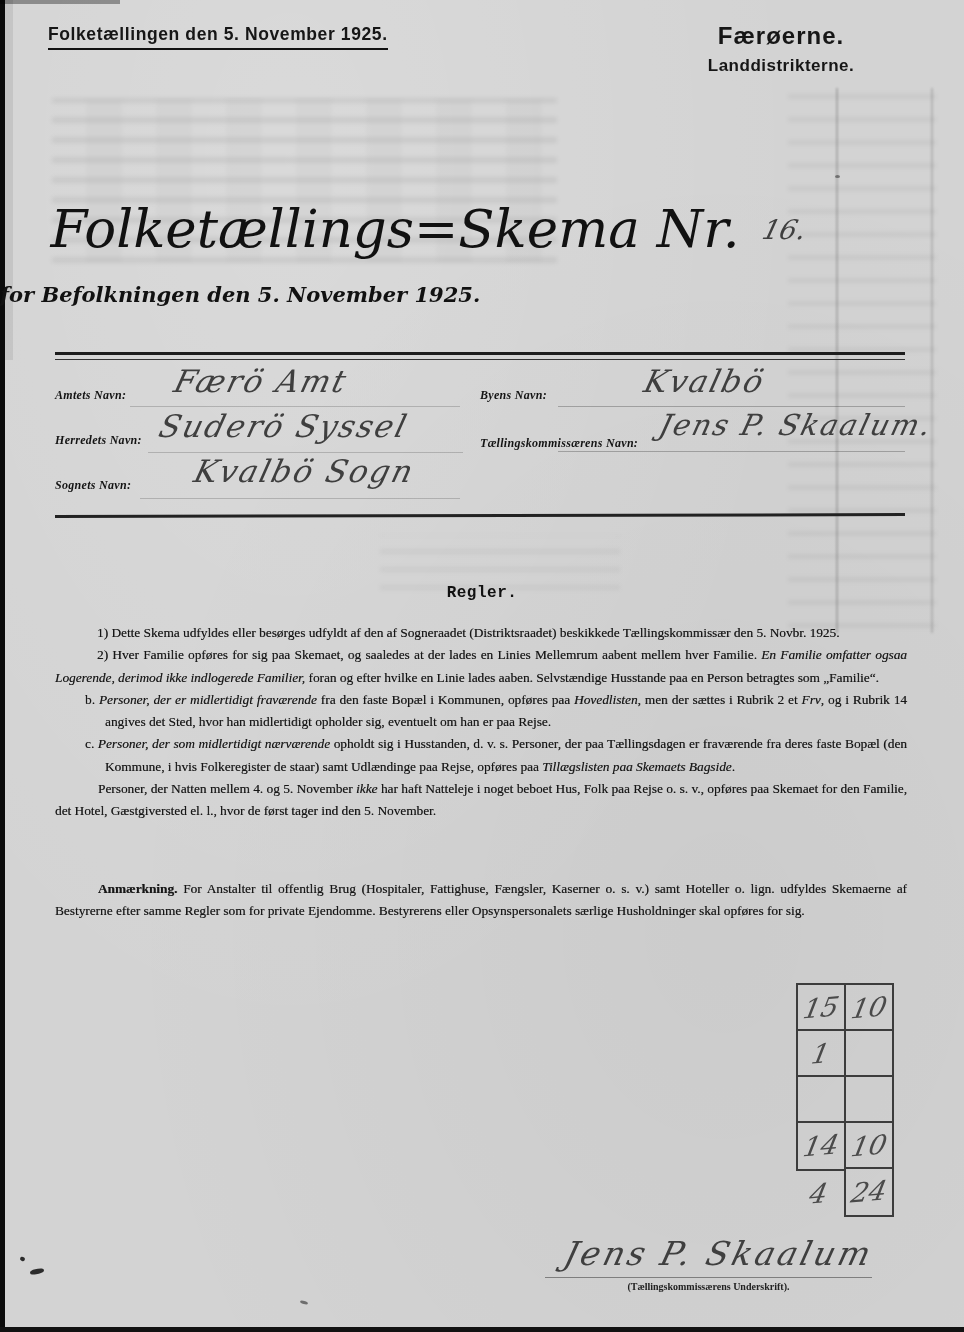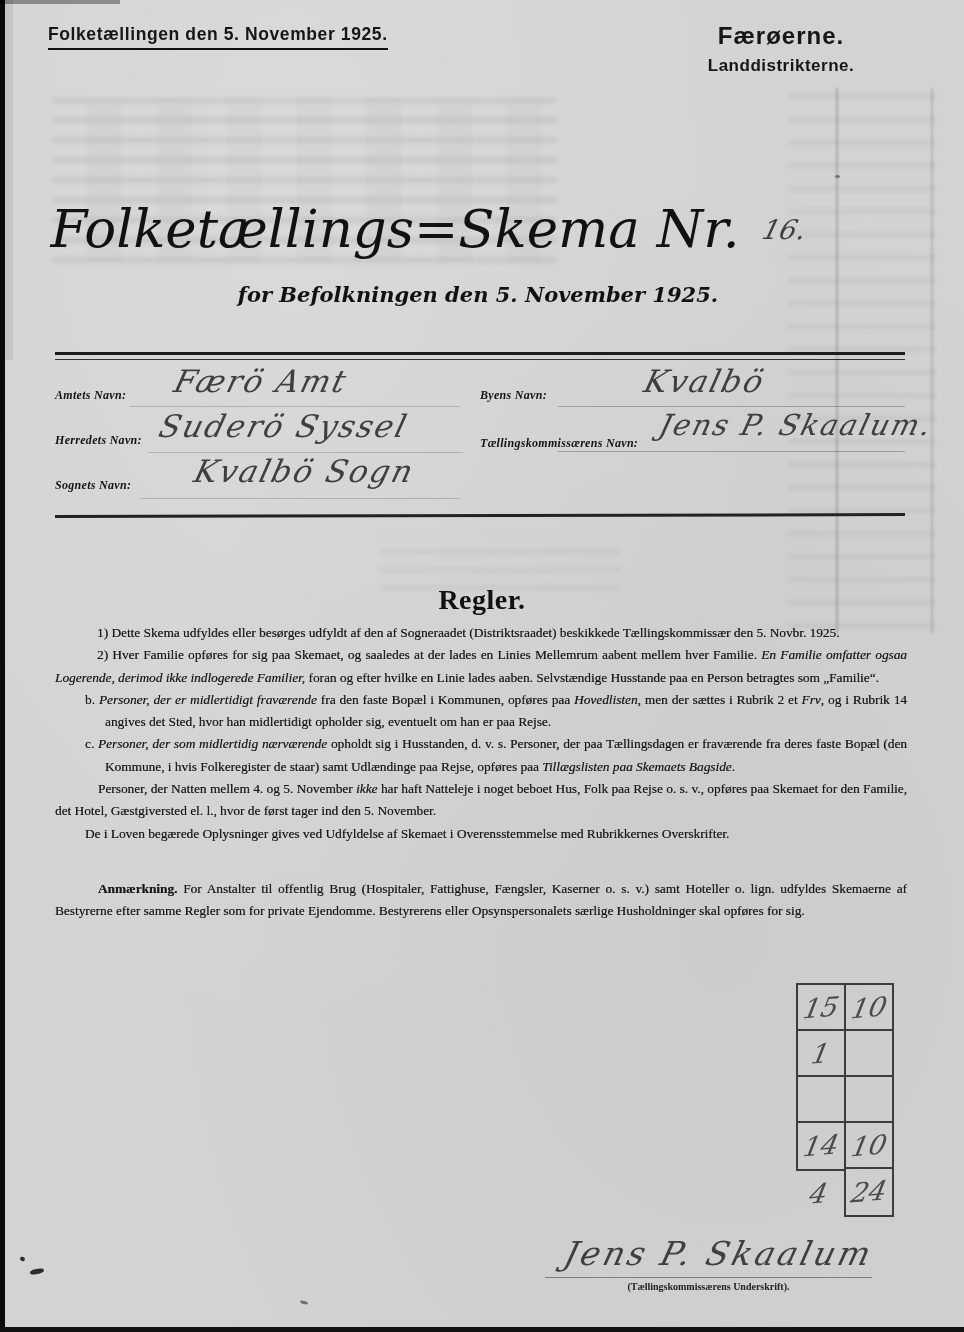--- a/index.html
+++ b/index.html
@@ -67,21 +67,21 @@
   .title{
     position:absolute;left:0;top:198px;width:790px;text-align:center;
     font-family:"DejaVu Serif", serif;font-style:italic;font-weight:normal;
     font-size:53px;letter-spacing:0;color:#111;
   }
   .title-num{
     position:absolute;left:763px;top:214px;
     font-size:27px;
   }
   .subtitle{
-    position:absolute;left:0;top:282px;width:956px;text-align:center;
+    position:absolute;left:0;top:282px;width:956px;
     font-family:"DejaVu Serif", serif;font-style:italic;font-weight:bold;
     font-size:21px;color:#111;
   }
 
   
   .double-rule{
     position:absolute;left:55px;top:352px;width:850px;height:4px;
     border-top:3px solid #1d1d1d;border-bottom:1px solid #333;
   }
   .single-rule{
@@ -110,21 +110,21 @@
   .l-tk{left:480px;top:436px;}   .v-tk{left:660px;top:408px;font-size:29px;}
   .u-amt{left:130px;top:406px;width:330px;}
   .u-her{left:148px;top:452px;width:315px;}
   .u-sog{left:140px;top:498px;width:320px;}
   .u-by{left:558px;top:406px;width:347px;background:rgba(40,40,40,.30);}
   .u-tk{left:558px;top:451px;width:347px;background:rgba(40,40,40,.30);}
 
   
   .regler-heading{
     position:absolute;left:0;top:584px;width:964px;text-align:center;
-    font-family:Liberation Serif, serif;font-weight:bold;font-size:28px;
+    font-family:Liberation Mono, monospace;font-weight:bold;font-size:16px;
     letter-spacing:.5px;margin:0;color:#111;
   }
   .rules{
     position:absolute;left:55px;top:622px;width:852px;
     font-size:13.3px;line-height:22.3px;text-align:justify;
     text-shadow:.3px 0 0 rgba(0,0,0,.5);
   }
   .rules p{margin:0;}
   .rules .em, .note .em{font-style:italic;}
   .rules .b, .note .b{font-weight:bold;}
@@ -221,23 +221,22 @@
   <div class="hw fv v-sog"><span>Kvalbö Sogn</span></div>
   <div class="field-line u-sog"></div>
 
   <div class="single-rule"></div>
 
   <h2 class="regler-heading">Regler.</h2>
   <div class="rules">
     <p class="r-ind"><span>1) Dette Skema udfyldes eller besørges udfyldt af den af Sogneraadet (Distriktsraadet) beskikkede Tællingskommissær den 5. Novbr. 1925.</span></p>
     <p class="r-ind"><span>2) Hver Familie opføres for sig paa Skemaet, og saaledes at der lades en Linies Mellemrum aabent mellem hver Familie. </span><span class="em">En Familie omfatter ogsaa Logerende, derimod ikke indlogerede Familier,</span><span> foran og efter hvilke en Linie lades aaben. Selvstændige Husstande paa en Person betragtes som „Familie“.</span></p>
     <p class="r-hang"><span>b. </span><span class="em">Personer, der er midlertidigt fraværende</span><span> fra den faste Bopæl i Kommunen, opføres paa </span><span class="em">Hovedlisten</span><span>, men der sættes i Rubrik 2 et </span><span class="em">Frv</span><span>, og i Rubrik 14 angives det Sted, hvor han midlertidigt opholder sig, eventuelt om han er paa Rejse.</span></p>
-    <p class="r-hang"><span>c. </span><span class="em">Personer, der som midlertidig nærværende</span><span> opholdt sig i Husstanden, d. v. s. Personer, der paa Tællingsdagen er fraværende fra deres faste Bopæl (den Kommune, i hvis Folkeregister de staar) samt Udlændinge paa Rejse, opføres paa </span><span class="em">Tillægslisten paa Skemaets Bagside</span><span>.</span></p>
+    <p class="r-hang"><span>c. </span><span class="em">Personer, der som midlertidigt nærværende</span><span> opholdt sig i Husstanden, d. v. s. Personer, der paa Tællingsdagen er fraværende fra deres faste Bopæl (den Kommune, i hvis Folkeregister de staar) samt Udlændinge paa Rejse, opføres paa </span><span class="em">Tillægslisten paa Skemaets Bagside</span><span>.</span></p>
     <p class="r-mid"><span>Personer, der Natten mellem 4. og 5. November </span><span class="em">ikke</span><span> har haft Natteleje i noget beboet Hus, Folk paa Rejse o. s. v., opføres paa Skemaet for den Familie, det Hotel, Gæstgiversted el. l., hvor de først tager ind den 5. November.</span></p>
-    <p class="r-sub"><span>De i Loven begærede Oplysninger gives ved Udfyldelse af Skemaet i Overensstemmelse med Rubrikkernes Overskrifter.</span></p>
   </div>
   <p class="note"><span class="b">Anmærkning.</span><span> For Anstalter til offentlig Brug (Hospitaler, Fattighuse, Fængsler, Kaserner o. s. v.) samt Hoteller o. lign. udfyldes Skemaerne af Bestyrerne efter samme Regler som for private Ejendomme. Bestyrerens eller Opsynspersonalets særlige Husholdninger skal opføres for sig.</span></p>
 
   <div class="tally">
     <div class="tally-col tally-left">
       <div class="tcell">
           <span class="hw-num">15</span>
         </div>
       <div class="tcell">
           <span class="hw-num">1</span>

